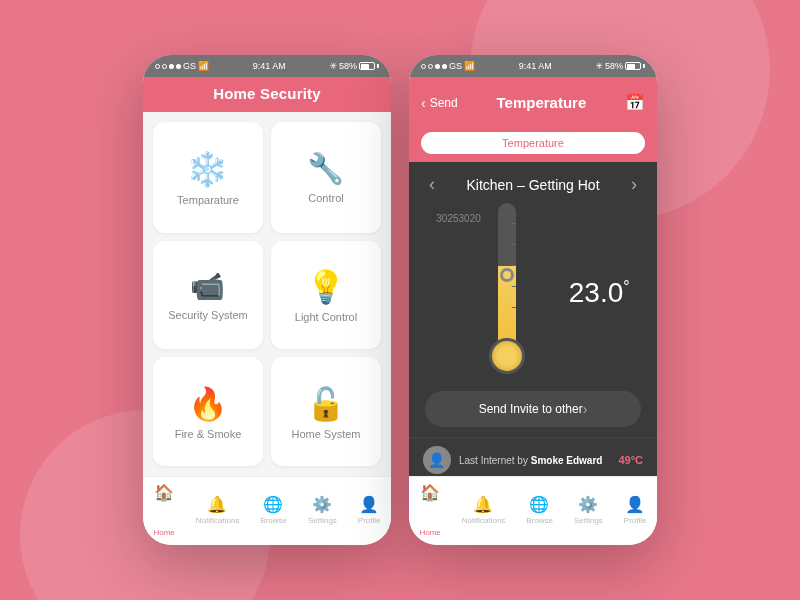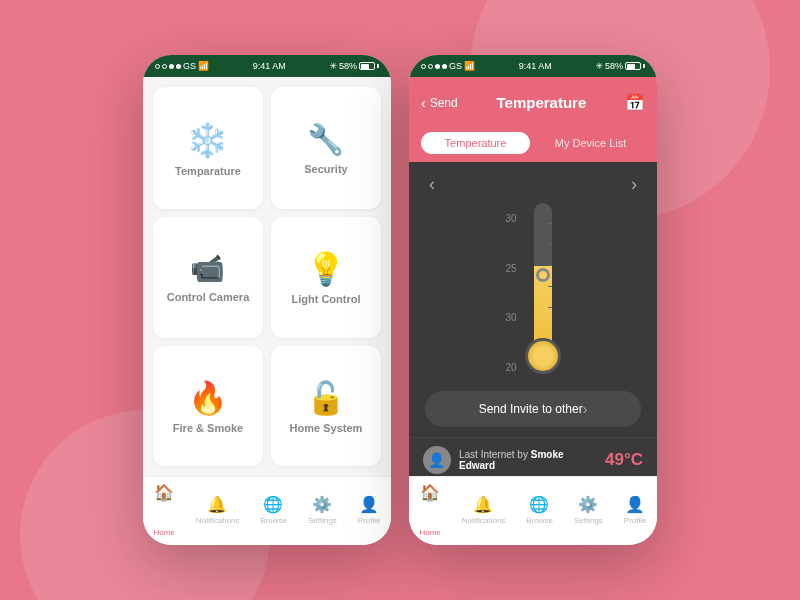--- a/index.html
+++ b/index.html
@@ -44,21 +44,21 @@
       background: #f5f5f5;
       border-radius: 28px;
       overflow: hidden;
       box-shadow: 0 20px 60px rgba(0,0,0,0.25);
       display: flex;
       flex-direction: column;
     }
 
     
     .status-bar {
-      background: #14532d;
+      background: #737373;
       display: flex;
       justify-content: space-between;
       align-items: center;
       padding: 4px 12px;
       height: 22px;
     }
     .status-bar span {
       font-size: 9px;
       color: white;
       font-weight: 500;
@@ -160,21 +160,21 @@
     }
     .grid-icon {
       font-size: 32px;
       margin-bottom: 8px;
       line-height: 1;
     }
     .grid-label {
       font-size: 11px;
       color: #888;
       text-align: center;
-      font-weight: 700;
+      font-weight: 400;
     }
 
     
     .bottom-nav {
       background: white;
       display: flex;
       justify-content: space-around;
       align-items: center;
       padding: 6px 0 8px;
       border-top: 1px solid #eee;
@@ -207,21 +207,21 @@
     .thermometer-area {
       display: flex;
       align-items: center;
       justify-content: center;
       flex: 1;
       padding: 0 20px;
       position: relative;
     }
     .scale-labels {
       display: flex;
-      flex-direction: column;
+      flex-direction: row;
       justify-content: space-between;
       height: 160px;
       margin-right: 8px;
     }
     .scale-label { color: #888; font-size: 10px; }
 
     .thermometer {
       position: relative;
       display: flex;
       flex-direction: column;
@@ -299,21 +299,21 @@
     .avatar {
       width: 28px; height: 28px;
       border-radius: 50%;
       background: #888;
       overflow: hidden;
       display: flex; align-items: center; justify-content: center;
       font-size: 14px;
     }
     .updated-text { color: #ccc; font-size: 10px; flex: 1; }
     .updated-text strong { color: white; }
-    .temp-badge { color: #e8677a; font-size: 17px; font-weight: 600; }
+    .temp-badge { color: #e8677a; font-size: 11px; font-weight: 600; }
 
     
     .snowflake { color: #89c4e1; font-size: 34px; }
 
     .temp-screen-bg {
       background: #3a3a3a;
     }
   </style>
 </head>
 <body>
@@ -335,37 +335,40 @@
       <div class="battery">
         <span style="font-size:9px;color:white">✳</span>
         <span style="font-size:9px;color:white">58%</span>
         <div class="battery-body">
           <div class="battery-fill"></div>
         </div>
         <div class="battery-tip"></div>
       </div>
     </div>
 
+    <div class="header">
+      <h1>Home Security</h1>
+    </div>
 
     <div class="content">
       <div class="grid">
 
         <div class="grid-item">
           <div class="grid-icon snowflake">❄️</div>
           <span class="grid-label">Temparature</span>
         </div>
 
         <div class="grid-item">
           <div class="grid-icon" style="font-size:30px;">🔧</div>
-          <span class="grid-label">Security</span>
+          <span class="grid-label">Control</span>
         </div>
 
         <div class="grid-item">
           <div class="grid-icon" style="font-size:28px; filter: grayscale(0.4);">📹</div>
-          <span class="grid-label">Control Camera</span>
+          <span class="grid-label">Security System</span>
         </div>
 
         <div class="grid-item">
           <div class="grid-icon">💡</div>
           <span class="grid-label">Light Control</span>
         </div>
 
         <div class="grid-item">
           <div class="grid-icon">🔥</div>
           <span class="grid-label">Fire &amp; Smoke</span>
@@ -431,27 +434,27 @@
           <span class="back-arrow">‹</span>
           <span>Send</span>
         </div>
         <span class="header-title">Temperature</span>
         <span class="calendar-icon">📅</span>
       </div>
     </div>
 
     <div class="tabs">
       <div class="tab active">Temperature</div>
-      <div class="tab">My Device List</div>
     </div>
 
     <div class="content temp-screen-bg">
 
       <div class="nav-arrows">
         <span class="arrow-btn">‹</span>
+        <span class="kitchen-title">Kitchen – Getting Hot</span>
         <span class="arrow-btn">›</span>
       </div>
 
       <div class="thermometer-area">
 
         <div class="scale-labels">
           <span class="scale-label">30</span>
           <span class="scale-label">25</span>
           <span class="scale-label">30</span>
           <span class="scale-label">20</span>
@@ -469,20 +472,25 @@
               <div class="thermo-tick" style="bottom:25%; right:-6px; width:10px;"></div>
             </div>
             <div class="thermo-bulb">
               
             </div>
           </div>
 
           <div style="position:absolute; left:50%; top:40%; transform:translate(-50%,-50%); width:14px; height:14px; background:#f5d060; border-radius:50%; border:3px solid #888;"></div>
         </div>
 
+        <div style="margin-left:14px; display:flex; flex-direction:column; justify-content:center;">
+          <span class="temp-reading">
+            <span>23.0</span><span style="font-size:16px;vertical-align:super;">°</span>
+          </span>
+        </div>
 
       </div>
 
       <div class="invite-section">
         <button class="invite-btn" style="width:100%;justify-content:center;">
           <span class="invite-text">Send Invite to other</span>
           <span class="invite-arrow">›</span>
         </button>
       </div>
 

